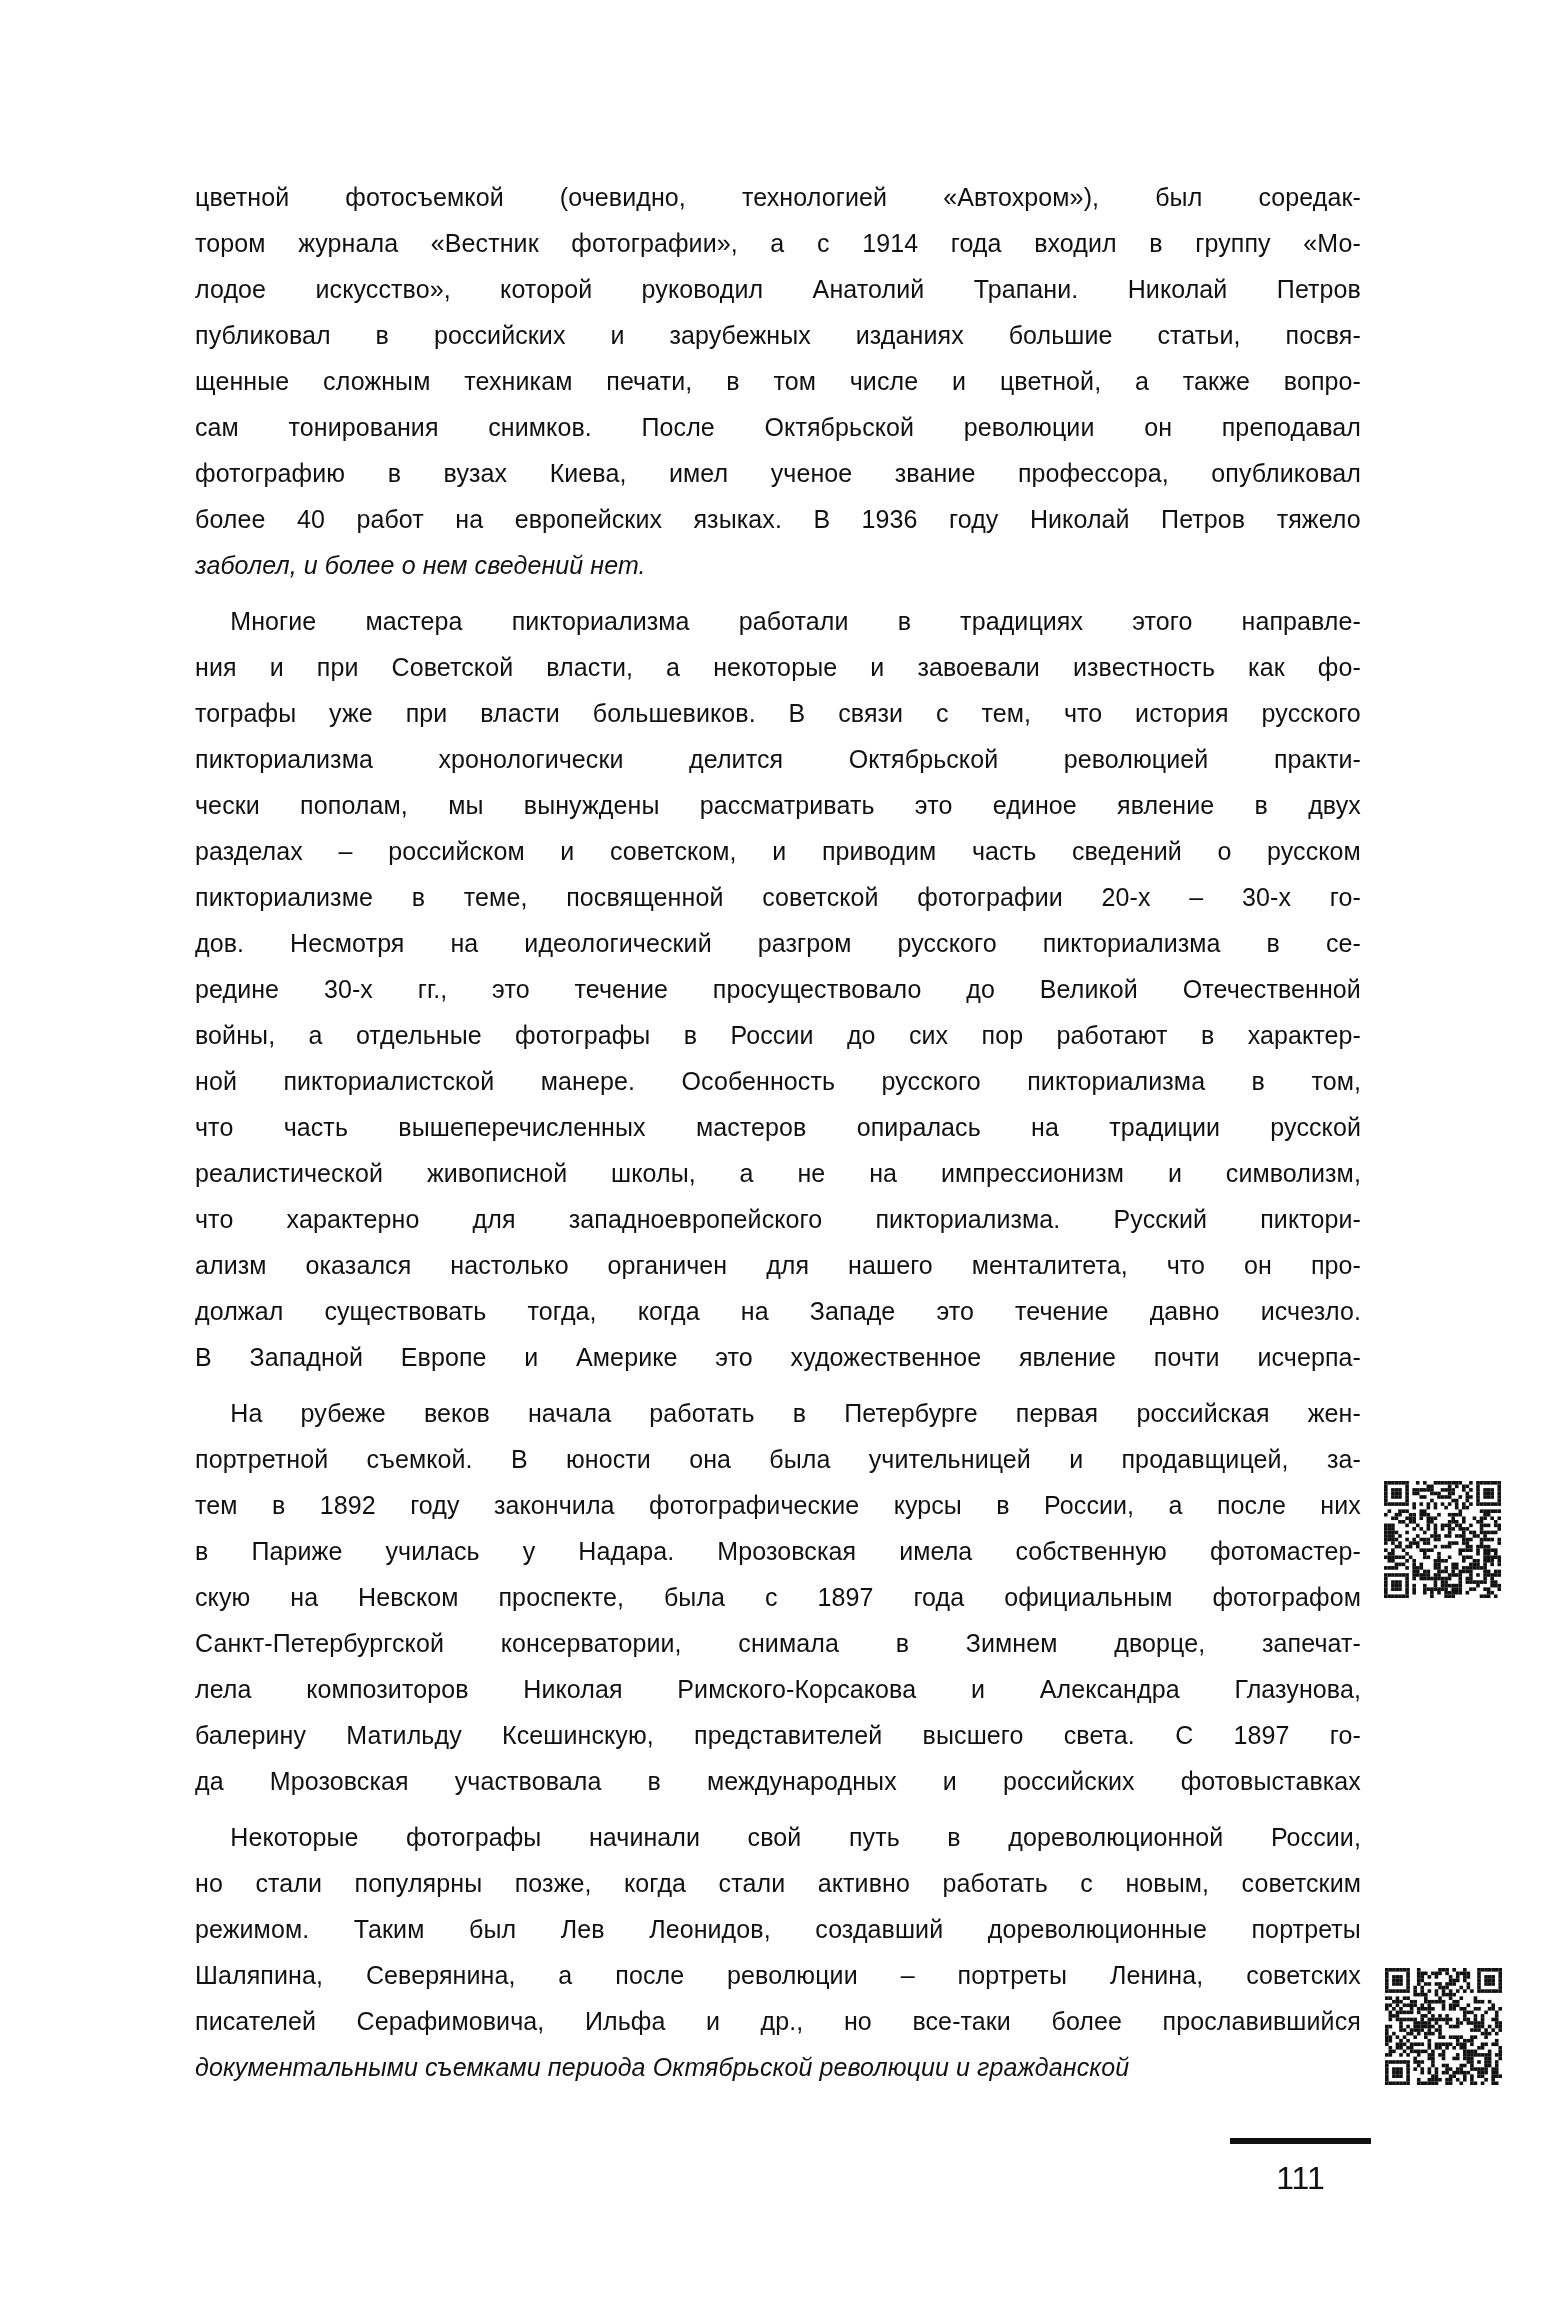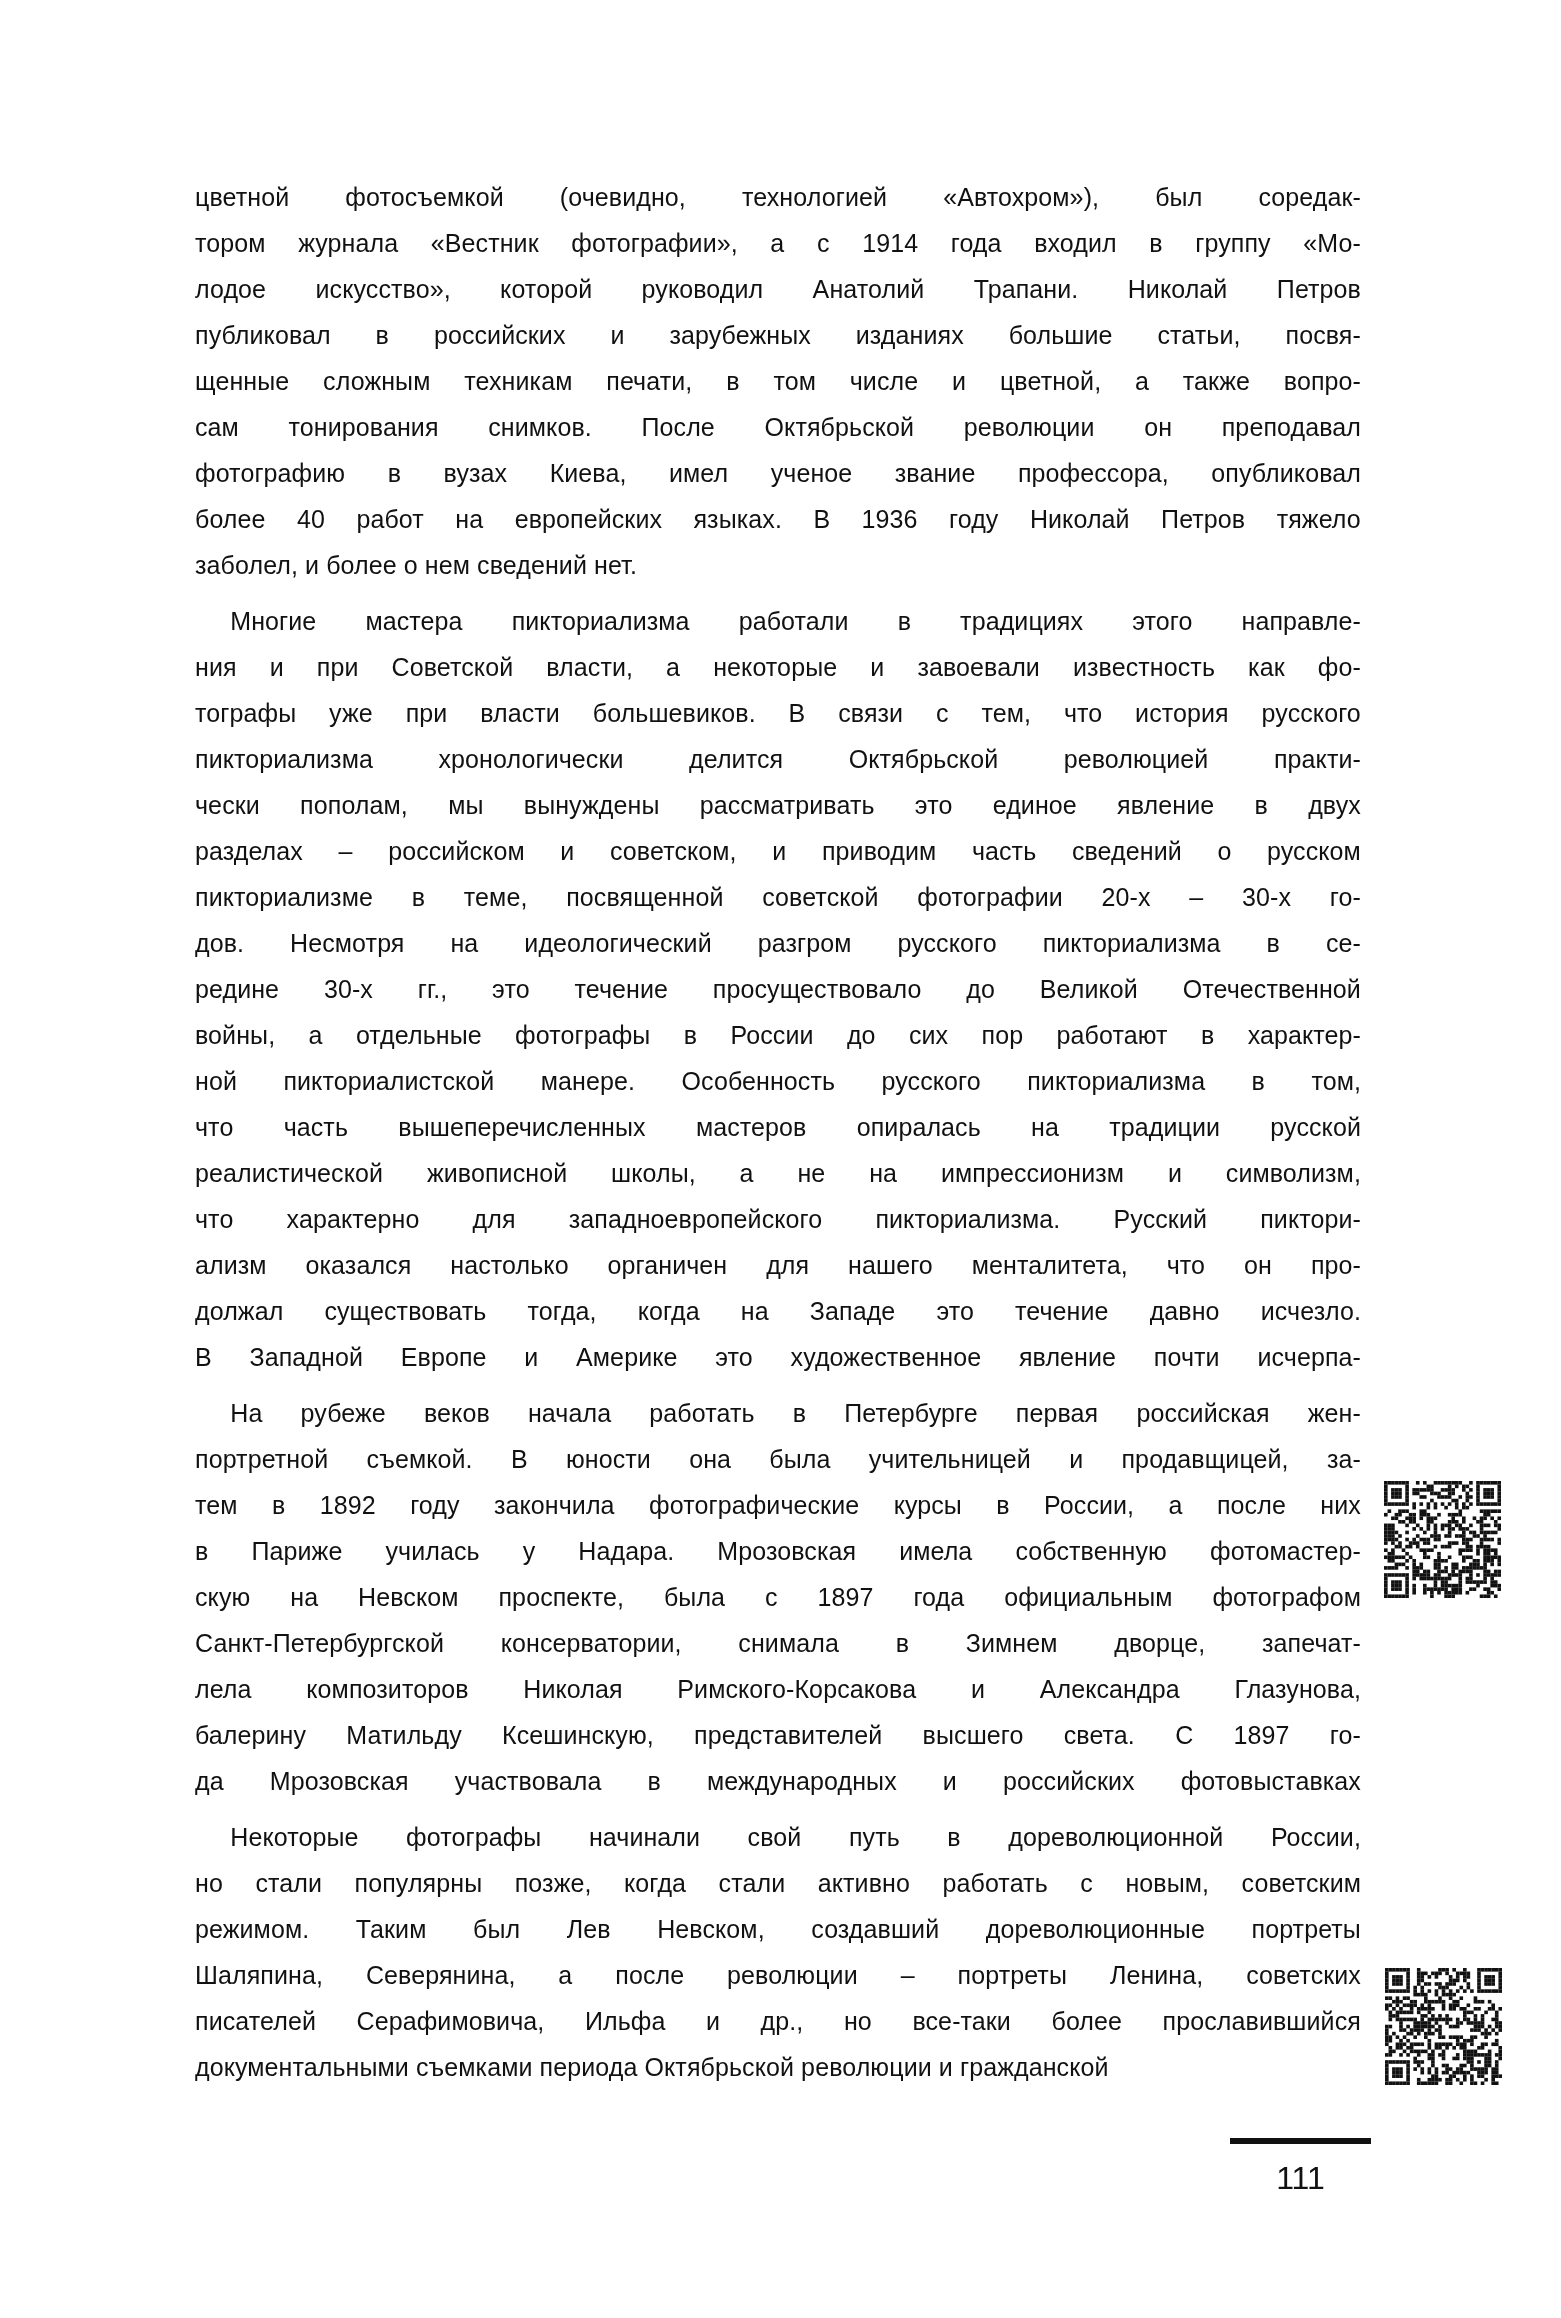--- a/index.html
+++ b/index.html
@@ -43,20 +43,21 @@
     display: flex;
     justify-content: space-between;
     width: 100%;
   }
   .para .ln.just > span {
     white-space: pre;
   }
   .para .ln.last {
     display: block;
     white-space: pre;
+    font-style: italic;
   }
   .qr {
     position: absolute;
     image-rendering: pixelated;
   }
   .qr svg { display: block; }
   .footer-rule {
     position: absolute;
     left: 1230px;
     top: 2138px;
@@ -498,21 +499,21 @@
           <span>работать</span>
           <span>с</span>
           <span>новым,</span>
           <span>советским</span>
         </span>
         <span class="ln just">
           <span>режимом.</span>
           <span>Таким</span>
           <span>был</span>
           <span>Лев</span>
-          <span>Невском,</span>
+          <span>Леонидов,</span>
           <span>создавший</span>
           <span>дореволюционные</span>
           <span>портреты</span>
         </span>
         <span class="ln just">
           <span>Шаляпина,</span>
           <span>Северянина,</span>
           <span>а</span>
           <span>после</span>
           <span>революции</span>

